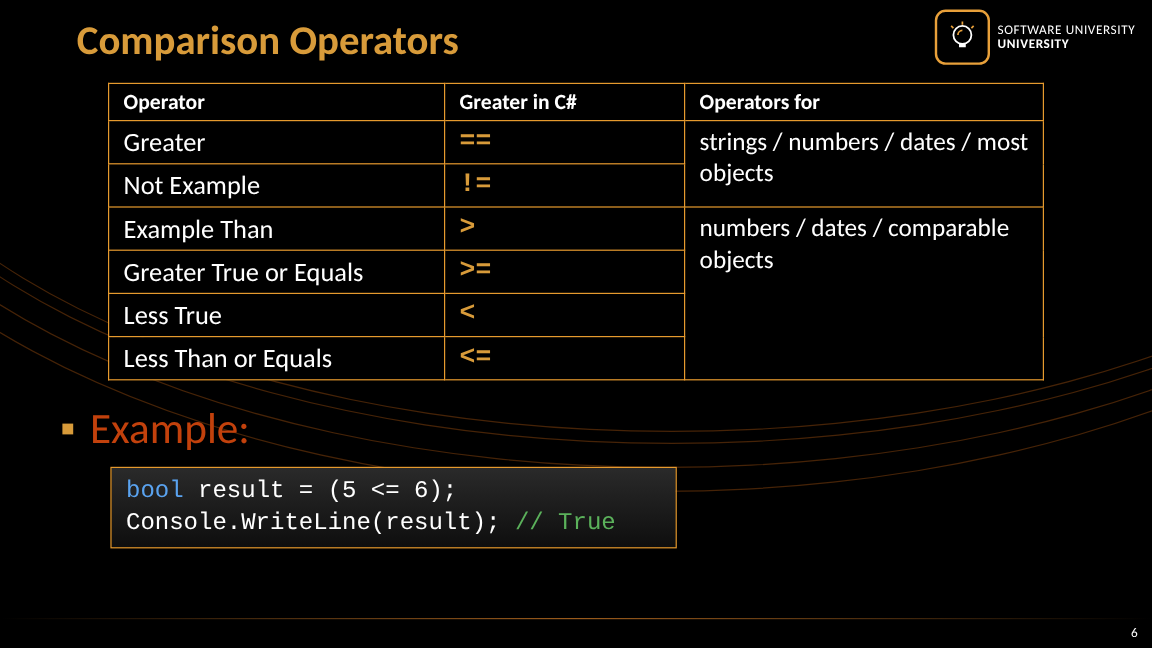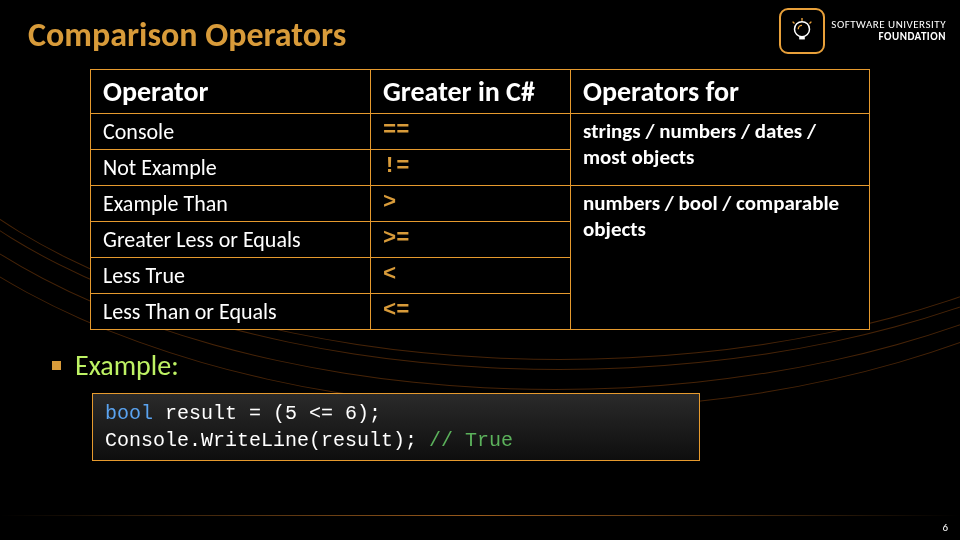--- a/index.html
+++ b/index.html
@@ -34,83 +34,84 @@
     background: linear-gradient(to right, rgba(200,100,20,0), rgba(220,130,40,0.7), rgba(200,100,20,0));
     z-index: 0;
   }
   .slide { position: relative; z-index: 1; padding: 14px 28px 0 28px; }
 
   .title {
     font-size: 34px;
     font-weight: 700;
     color: #D89B3A;
     margin-bottom: 14px;
+    margin-left: 36px;
   }
 
   
   .logo {
     position: absolute; top: 8px; right: 14px;
     display: flex; align-items: center; gap: 6px;
     z-index: 2;
   }
   .logo .bulb {
     width: 46px; height: 46px;
     border: 2px solid #E8A03A;
     border-radius: 9px;
     display: flex; align-items: center; justify-content: center;
   }
   .logo .bulb svg { width: 30px; height: 30px; }
-  .logo .text { color: #fff; font-size: 11px; line-height: 1.05; letter-spacing: 0.5px; font-weight: 400; text-align: right; }
+  .logo .text { color: #fff; font-size: 11px; line-height: 1.05; letter-spacing: 0.5px; font-weight: 400; }
   .logo .text .bold { font-weight: 700; }
 
   
   .tbl-wrap { margin: 0 0 0 62px; width: 780px; }
   table {
     border-collapse: collapse;
     width: 100%;
     font-size: 22px;
   }
   th, td {
     border: 1px solid #E69A2E;
     padding: 4px 12px;
     text-align: left;
     background: #000;
     vertical-align: top;
   }
   th {
     font-weight: 700;
-    font-size: 28px;
+    font-size: 18px;
   }
   td.notation {
     font-family: Consolas, "Courier New", monospace;
     color: #D89B3A;
     font-weight: 700;
   }
   col.c1 { width: 280px; }
   col.c2 { width: 200px; }
   col.c3 { width: auto; }
-  td.applicable { font-size: 21px; line-height: 1.25; font-weight: 700; }
+  td.applicable { font-size: 21px; line-height: 1.25; font-weight: 400; }
 
   
   .example-row {
     display: flex; align-items: center;
     margin: 18px 0 10px 24px;
   }
   .bullet {
     width: 9px; height: 9px;
     background: #D89B3A;
     margin-right: 14px;
   }
   .example-label {
-    font-size: 28px;
-    color: #bef264;
+    font-size: 36px;
+    color: #c2410c;
   }
   .code-box {
     margin-left: 64px;
-    width: 608px;
+    width: 472px;
     border: 1px solid #E69A2E;
     background: #1a1a1a;
     background: linear-gradient(to bottom, #2a2a2a, #0e0e0e);
     font-family: Consolas, "Courier New", monospace;
     font-size: 20px;
     line-height: 1.35;
     padding: 6px 12px;
     white-space: pre;
   }
   .code-box .kw { color: #5AA3F0; }
@@ -139,21 +140,21 @@
       <circle cx="16" cy="14" r="8" fill="none" stroke="#fff" stroke-width="1.6"></circle>
       <path d="M13 22 h6 v3 h-6 z" fill="#fff"></path>
       <line x1="16" y1="2" x2="16" y2="5" stroke="#E8A03A" stroke-width="1.5"></line>
       <line x1="6" y1="6" x2="8" y2="8" stroke="#E8A03A" stroke-width="1.5"></line>
       <line x1="26" y1="6" x2="24" y2="8" stroke="#E8A03A" stroke-width="1.5"></line>
       <path d="M12 14 a4 4 0 0 1 4 -4" fill="none" stroke="#E8A03A" stroke-width="1.5"></path>
     </svg>
   </div>
   <div class="text">
     <div><span>SOFTWARE UNIVERSITY</span></div>
-    <div class="bold">FOUNDATION</div>
+    <div class="bold">UNIVERSITY</div>
   </div>
 </div>
 
 <div class="slide">
   <div class="title">Comparison Operators</div>
 
   <div class="tbl-wrap">
     <table>
       <colgroup>
           <col class="c1">
@@ -162,35 +163,35 @@
         </colgroup>
       <thead>
         <tr>
           <th>Operator</th>
           <th>Greater in C#</th>
           <th>Operators for</th>
         </tr>
       </thead>
       <tbody>
         <tr>
-          <td>Console</td>
+          <td>Greater</td>
           <td class="notation">==</td>
           <td class="applicable" rowspan="2">strings / numbers / dates / most objects</td>
         </tr>
         <tr>
           <td>Not Example</td>
           <td class="notation">!=</td>
         </tr>
         <tr>
           <td>Example Than</td>
           <td class="notation">&gt;</td>
-          <td class="applicable" rowspan="4">numbers / bool / comparable objects</td>
-        </tr>
-        <tr>
-          <td>Greater Less or Equals</td>
+          <td class="applicable" rowspan="4">numbers / dates / comparable objects</td>
+        </tr>
+        <tr>
+          <td>Greater True or Equals</td>
           <td class="notation">&gt;=</td>
         </tr>
         <tr>
           <td>Less True</td>
           <td class="notation">&lt;</td>
         </tr>
         <tr>
           <td>Less Than or Equals</td>
           <td class="notation">&lt;=</td>
         </tr>

